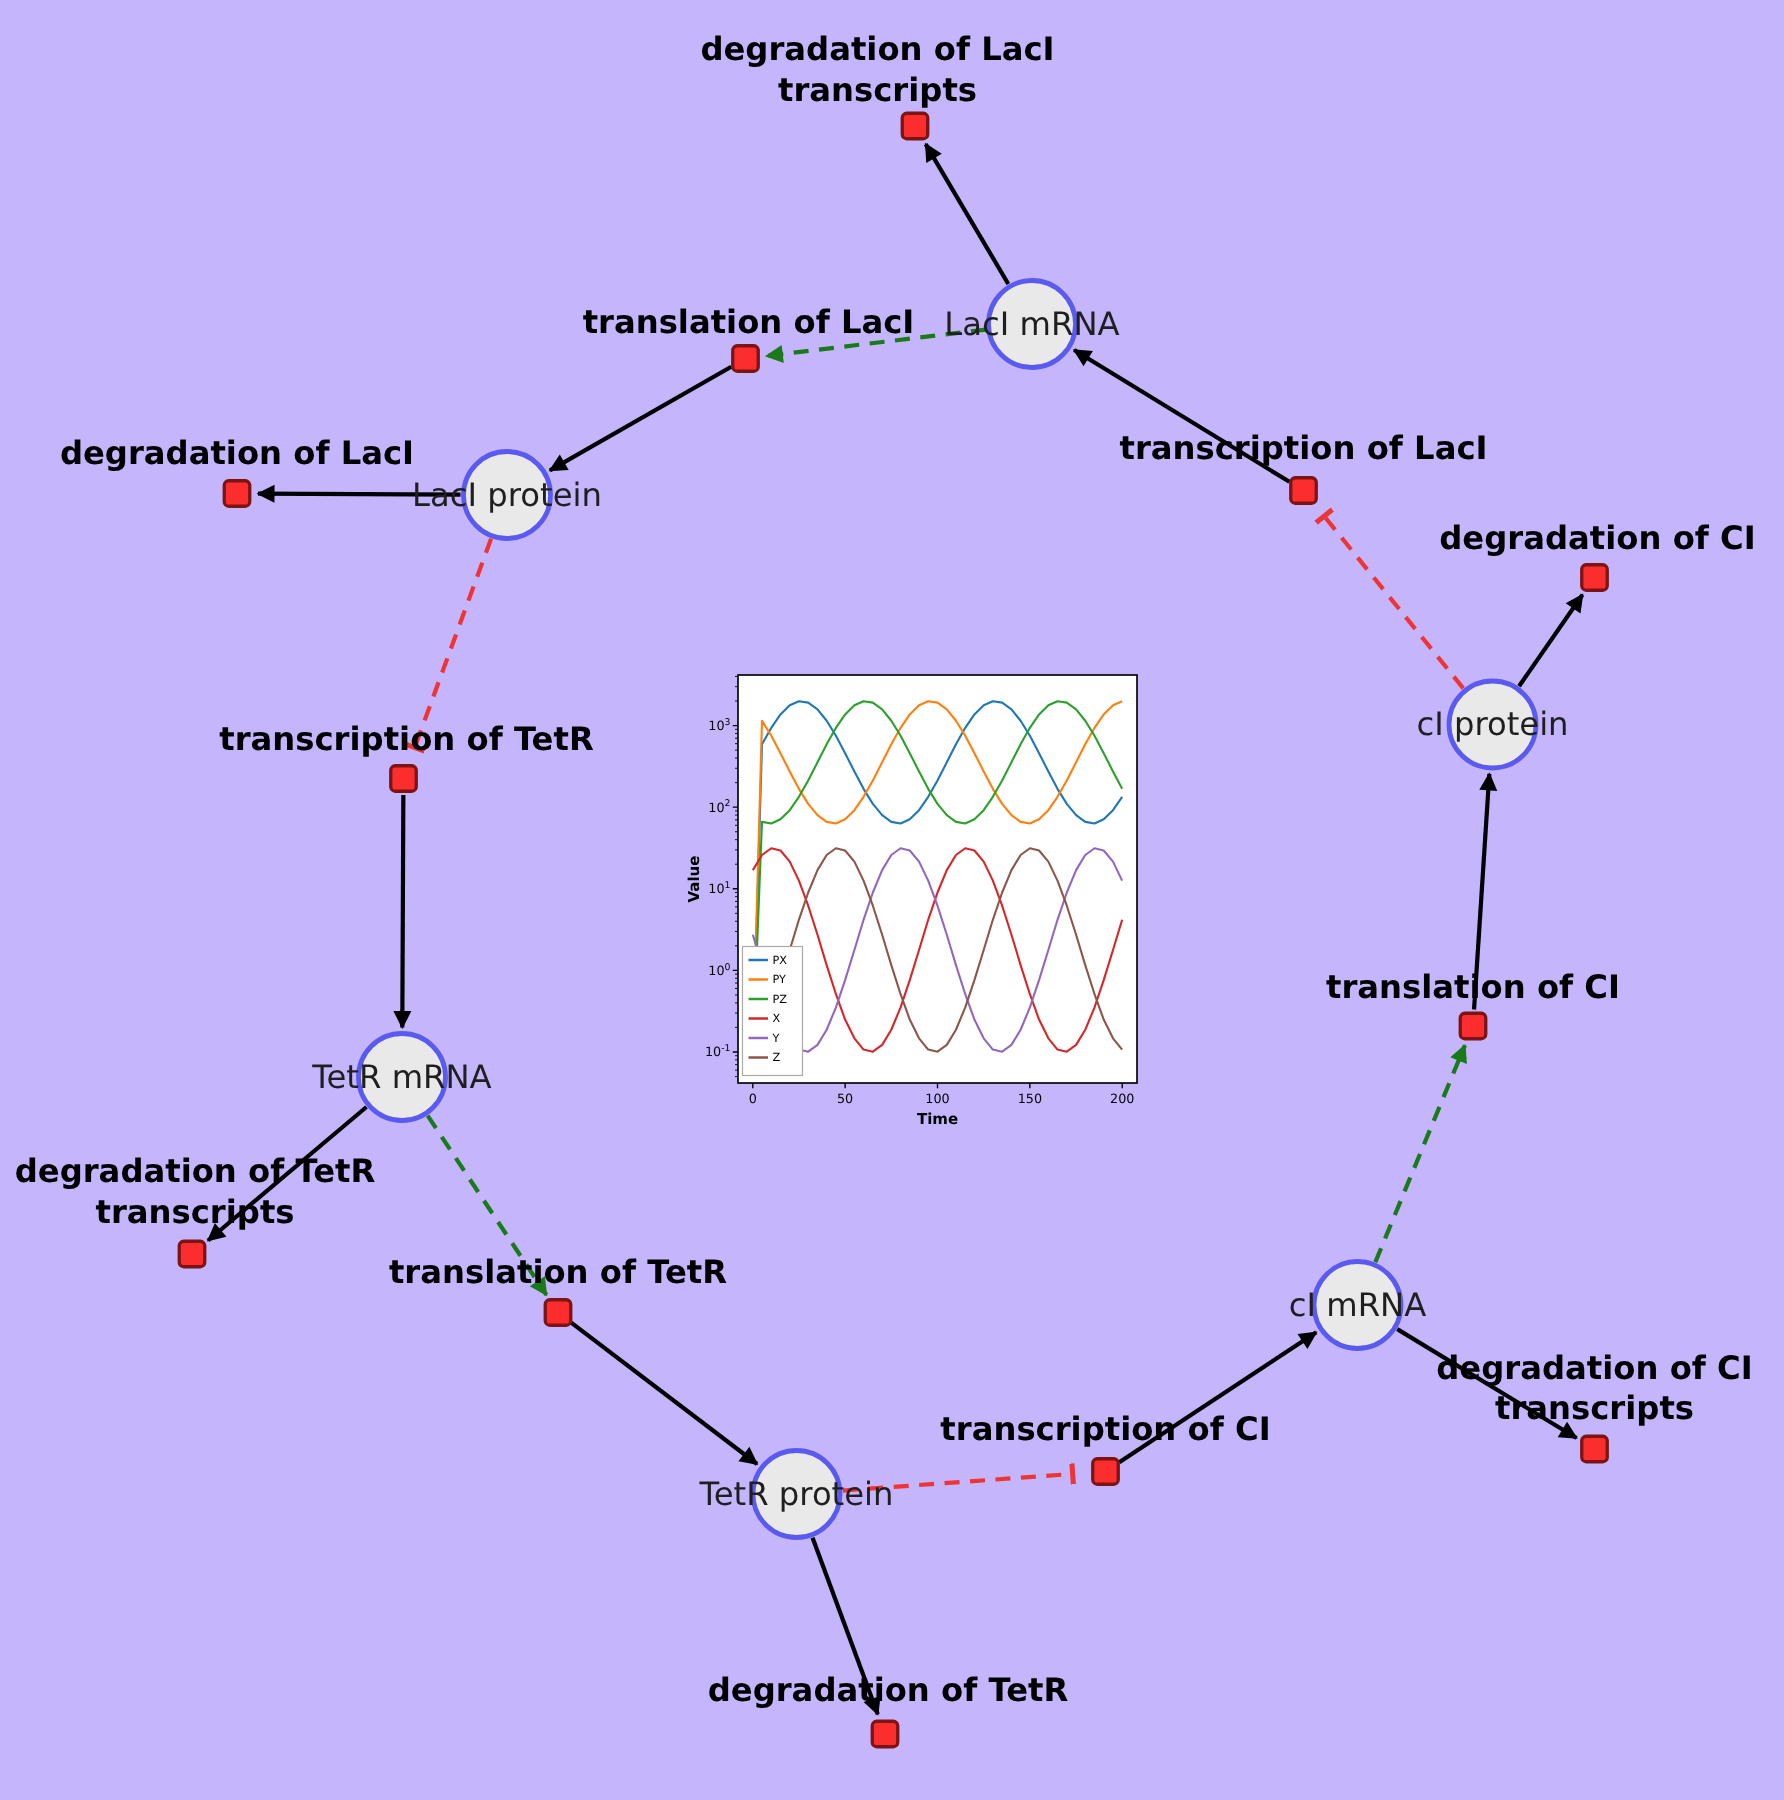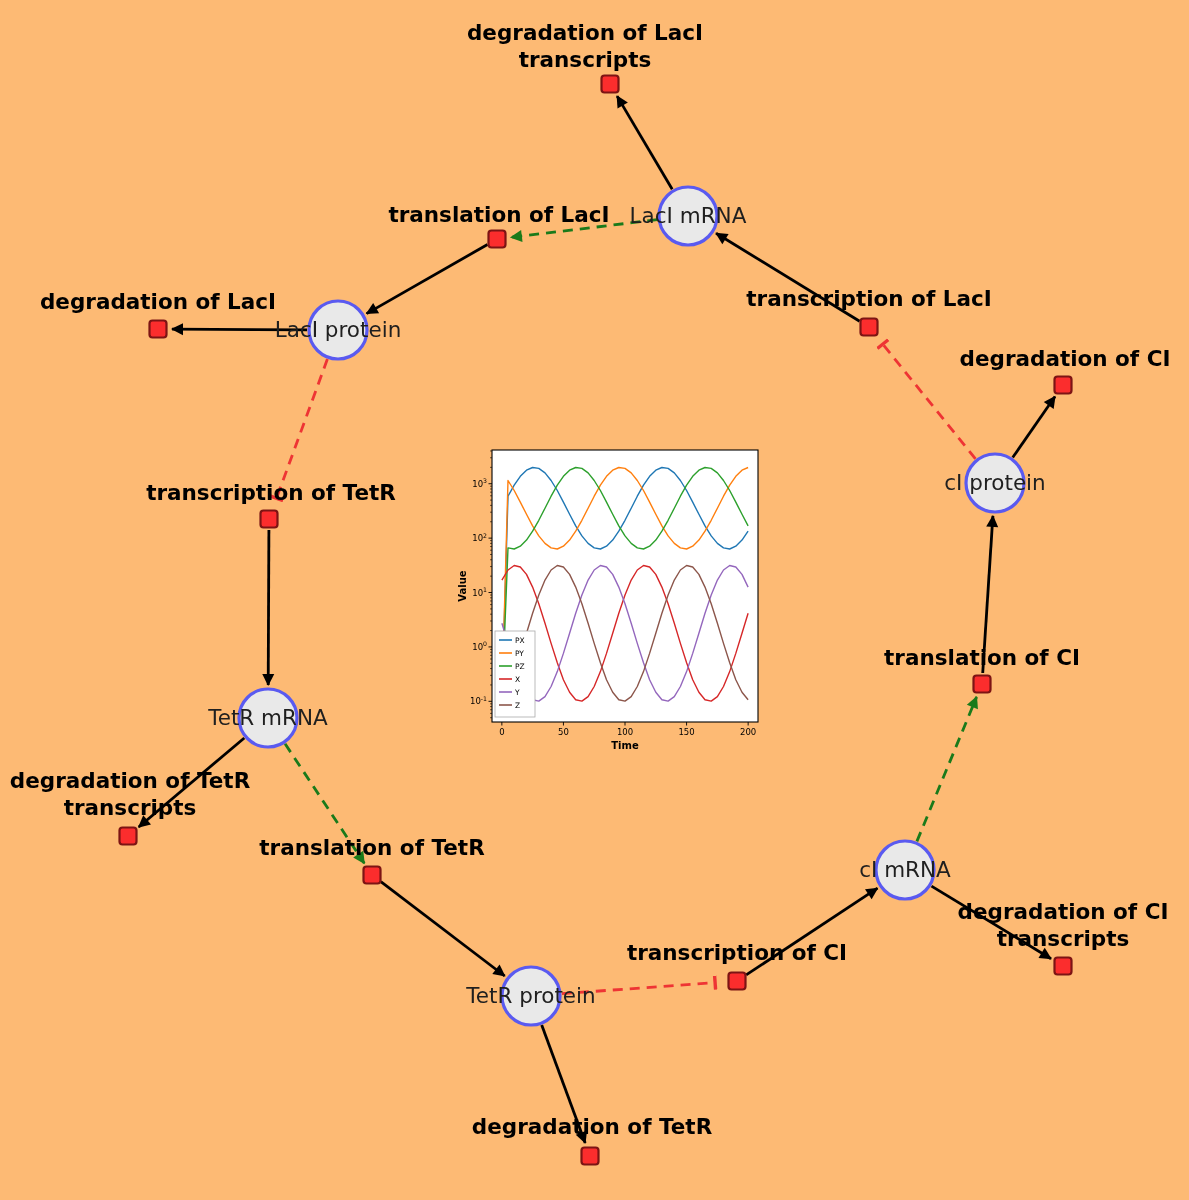--- a/index.html
+++ b/index.html
@@ -1,17 +1,17 @@
 <!DOCTYPE html>
 <html><head>
 <meta charset="utf-8">
 <style>
   html,body{margin:0;padding:0;background:#ffffff;}
   #canvas{
-    position:relative;width:1189px;height:1200px;background:#fdba74;overflow:hidden;
+    position:relative;width:1189px;height:1200px;background:#c4b5fd;overflow:hidden;
     font-family:"DejaVu Sans","Liberation Sans",sans-serif;
   }
   #network-svg{position:absolute;left:0;top:0;}
   #chart-svg{position:absolute;left:455px;top:438px;}
   svg text{font-family:"DejaVu Sans","Liberation Sans",sans-serif;}
 </style>
 </head>
 <body>
 
 <div id="canvas">

